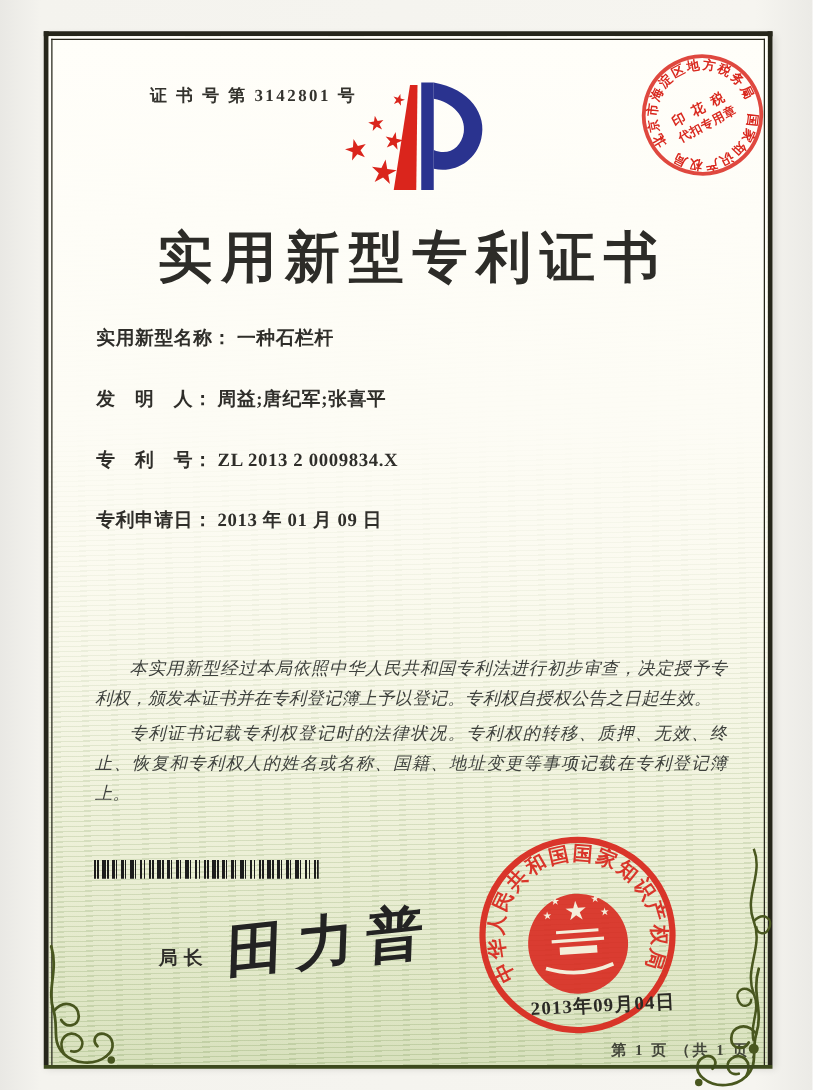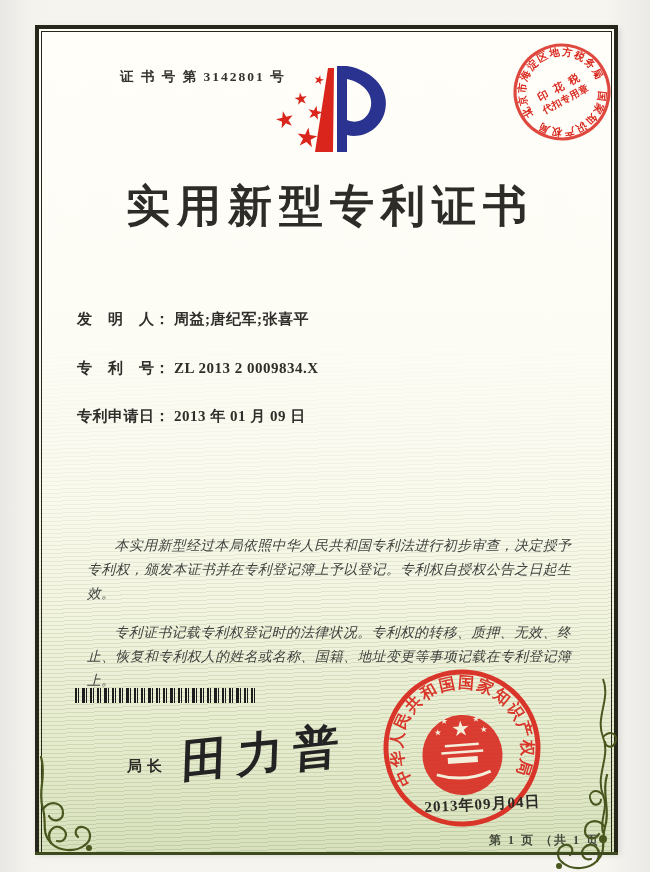--- a/index.html
+++ b/index.html
@@ -45,21 +45,21 @@
   .field{
     position:absolute;left:38px;right:30px;font-size:15px;font-weight:600;
     color:#2f2e2a;letter-spacing:0.5px;z-index:3;white-space:nowrap;
   }
   .flabel{margin-right:4px;}
   .paras{
     position:absolute;left:33px;top:490px;width:514px;z-index:3;
     font-size:13.8px;line-height:24px;color:#3e413d;font-style:italic;
     text-align:justify;
   }
-  .paras p{margin:15px;text-indent:2em;letter-spacing:0.3px;}
+  .paras p{margin:4px;text-indent:2em;letter-spacing:0.3px;}
   .barcode{
     position:absolute;left:36px;top:659px;width:180px;height:15px;z-index:3;
     background:repeating-linear-gradient(90deg,
       #1c1c1c 0px,#1c1c1c 2px,transparent 2px,transparent 3px,
       #1c1c1c 3px,#1c1c1c 4px,transparent 4px,transparent 7px,
       #1c1c1c 7px,#1c1c1c 10px,transparent 10px,transparent 11px,
       #1c1c1c 11px,#1c1c1c 12px,transparent 12px,transparent 15px,
       #1c1c1c 15px,#1c1c1c 17px,transparent 17px,transparent 18px,
       #1c1c1c 18px,#1c1c1c 19px,transparent 19px,transparent 22px);
   }
@@ -126,20 +126,23 @@
       <text class="tax-arc" text-anchor="middle"><textPath href="#taxTopArc" startOffset="50%">北京市海淀区地方税务局</textPath></text>
       <text class="tax-arc" text-anchor="middle"><textPath href="#taxBotArc" startOffset="50%">国家知识产权局</textPath></text>
       <text x="50" y="48" text-anchor="middle" class="tax-center-a">印 花 税</text>
       <text x="50" y="61" text-anchor="middle" class="tax-center-b">代扣专用章</text>
       <use href="#star5" transform="translate(13,51) scale(3)" fill="#d9281e"></use>
       <use href="#star5" transform="translate(87,51) scale(3)" fill="#d9281e"></use>
     </svg>
 
     <div class="title">实用新型专利证书</div>
 
+    <div class="field" style="top:232px">
+      <span class="flabel">实用新型名称：</span><span class="fvalue">一种石栏杆</span>
+    </div>
     <div class="field" style="top:281px">
       <span class="flabel">发　明　人：</span><span class="fvalue">周益;唐纪军;张喜平</span>
     </div>
     <div class="field" style="top:330px">
       <span class="flabel">专　利　号：</span><span class="fvalue">ZL 2013 2 0009834.X</span>
     </div>
     <div class="field" style="top:378px">
       <span class="flabel">专利申请日：</span><span class="fvalue">2013 年 01 月 09 日</span>
     </div>
 

